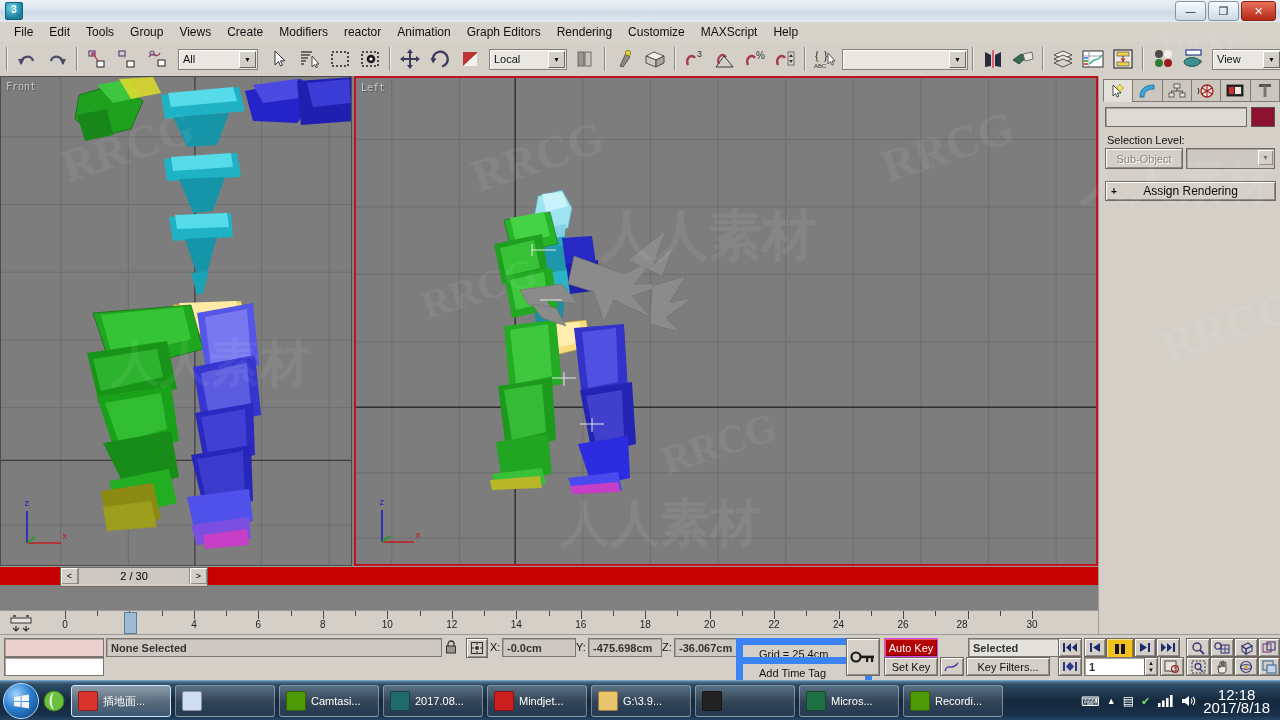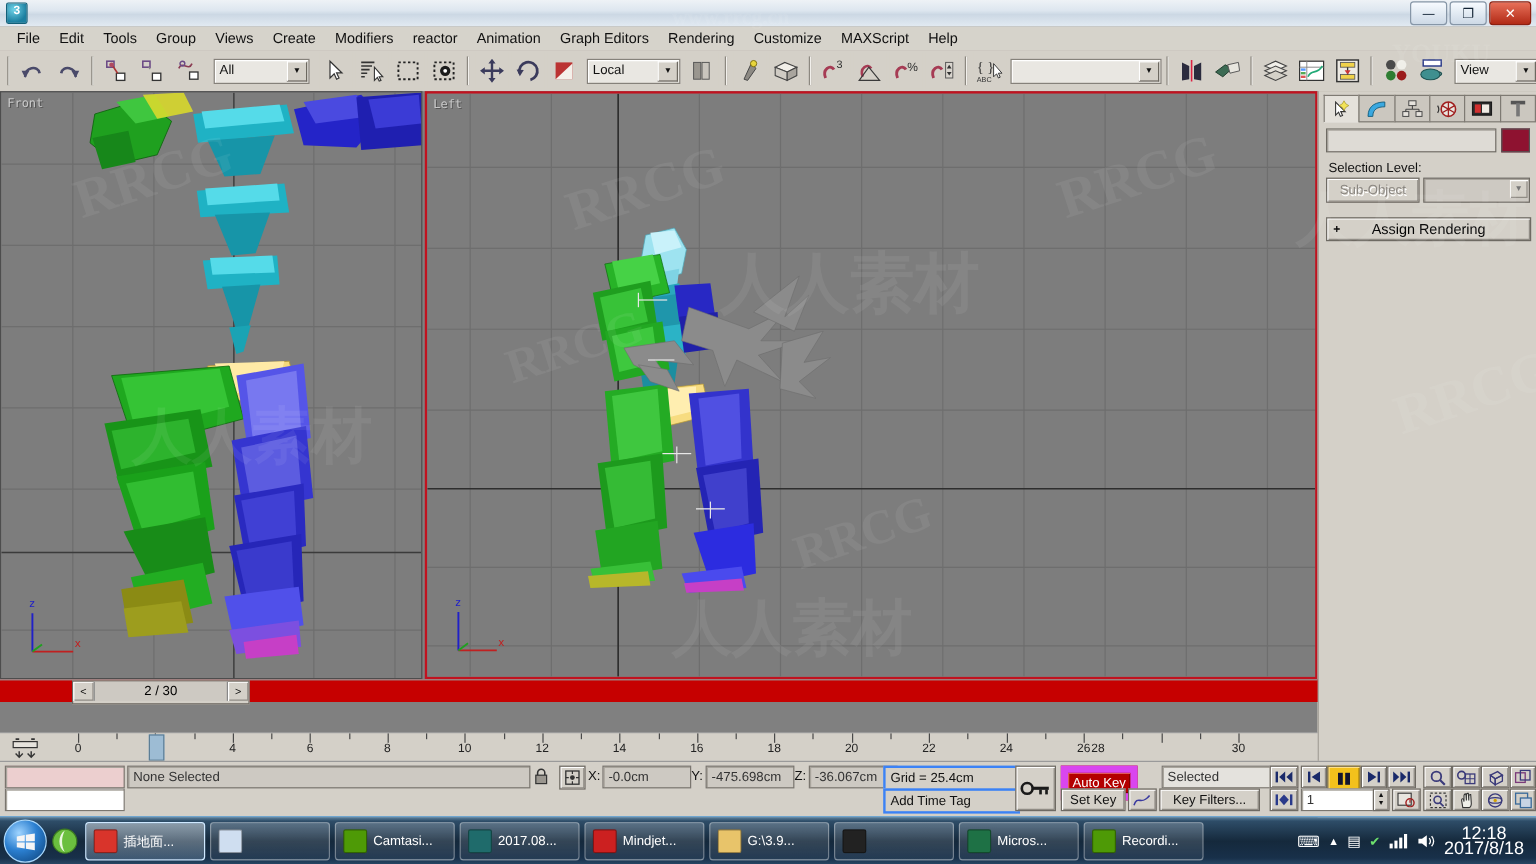--- a/index.html
+++ b/index.html
@@ -169,30 +169,30 @@
   }
 
   
   .statusbar {
     position:absolute; left:0; top:634px; width:1280px; height:46px;
     background:#d4d0c8; border-top:1px solid #9a9a9a;
   }
   .sb-field {
     border:1px solid #7a766f; background:#cdc9c2;
     box-shadow: inset 1px 1px 0 #a9a59d;
-    display:flex; align-items:center; font-size:11px; color:#333; padding-left:4px;
+    display:flex; align-items:center; font-size:11px; color:#333; padding-left:4px;font-weight:bold;
   }
   .sb-flat {
-    border:2px solid #3b82f6; background:#d4d0c8;
-    display:flex; align-items:center; font-size:11px; color:#111; padding-left:4px;
+    border:7px solid #3b82f6; background:#d4d0c8;
+    display:flex; align-items:center; font-size:11px; color:#111; padding-left:16px;
   }
   .coordlabel { font-size:11px; color:#111; margin-right:2px; }
 
   .autokey {
-    background:#b40000; color:#fff; border:6px solid #d946ef;
+    background:#b40000; color:#fff; border:1px solid #d946ef;
     display:flex; align-items:center; justify-content:center; font-size:11px;
     box-shadow: inset 1px 1px 0 #e05a5a, inset -1px -1px 0 #700;
   }
 
   
   .taskbar {
     position:absolute; left:0; top:680px; width:1280px; height:40px;
     background: linear-gradient(to bottom, #5e829e 0%, #2e4d68 8%, #15293c 50%, #18304a 85%, #2a4a68 100%);
     border-top:1px solid #6fa5cf;
     display:flex; align-items:center;
@@ -792,21 +792,21 @@
         <div class="tick" style="left: 774.133px; height: 8px;"></div>
         <div class="ticklabel" style="left: 774.133px;">22</div>
         <div class="tick" style="left: 806.367px; height: 5px;"></div>
         <div class="tick" style="left: 838.6px; height: 8px;"></div>
         <div class="ticklabel" style="left: 838.6px;">24</div>
         <div class="tick" style="left: 870.833px; height: 5px;"></div>
         <div class="tick" style="left: 903.067px; height: 8px;"></div>
         <div class="ticklabel" style="left: 903.067px;">26</div>
         <div class="tick" style="left: 935.3px; height: 5px;"></div>
         <div class="tick" style="left: 967.533px; height: 8px;"></div>
-        <div class="ticklabel" style="left: 915px; text-align: right;">28</div>
+        <div class="ticklabel" style="left: 962px; text-align: right;">28</div>
         <div class="tick" style="left: 999.767px; height: 5px;"></div>
         <div class="tick" style="left: 1032px; height: 8px;"></div>
         <div class="ticklabel" style="left: 1032px;">30</div>
       </div>
     <div class="timeslider-handle" id="slider-handle" style="left: 124.467px;"></div>
   </div>
 
   <div class="statusbar">
     <div class="sb-field" style="position:absolute;left:4px;top:3px;width:94px;height:17px;background:#eccfcf;"></div>
     <div class="sb-field" style="position:absolute;left:4px;top:22px;width:94px;height:17px;background:#fff;"></div>

